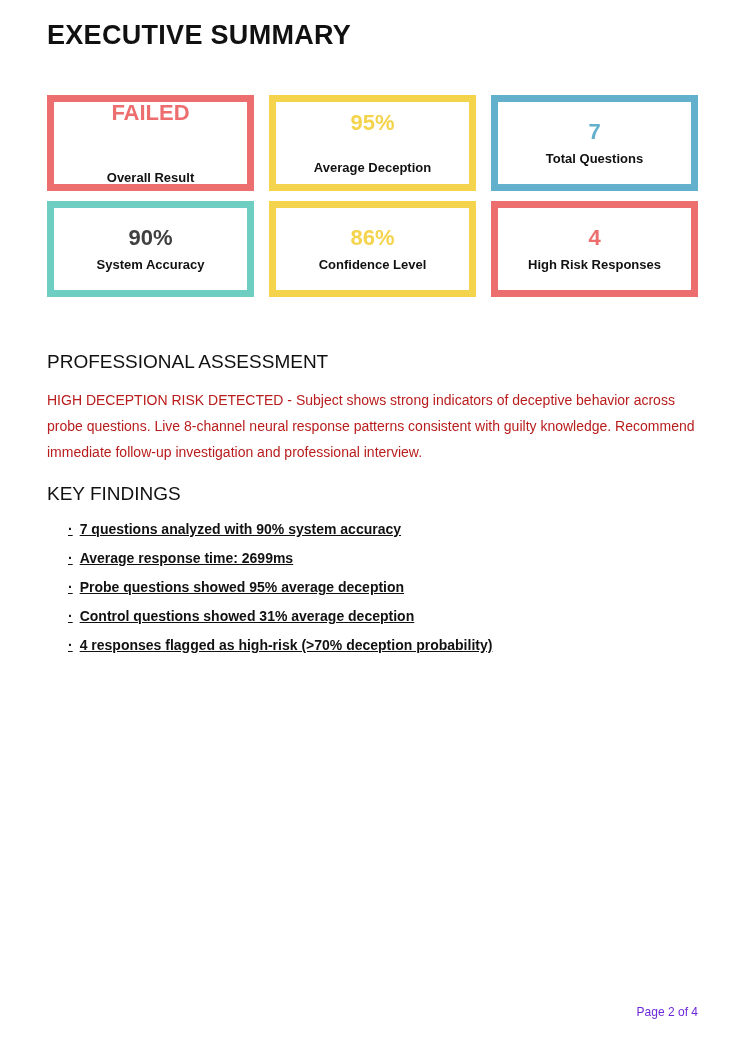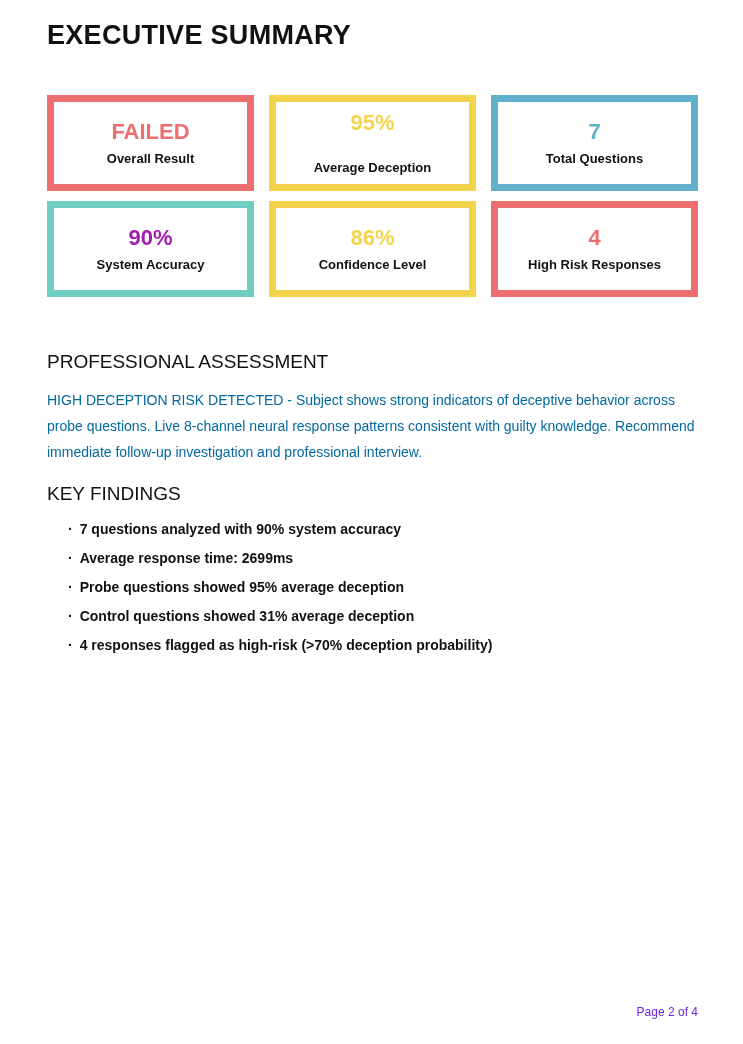--- a/index.html
+++ b/index.html
@@ -56,72 +56,73 @@
     font-size: 19px;
     font-weight: 400;
     color: #111111;
   }
   .assessment-heading { margin-top: 54px; }
   .assessment-body {
     margin: 14px 0 0 0;
     font-size: 14px;
     font-weight: 400;
     line-height: 26px;
-    color: #0369a1;
+    color: #b91c1c;
     max-width: 651px;
   }
   .findings-heading { margin-top: 18px; }
   .findings-list {
     list-style: none;
     margin: 16px 0 0 0;
     padding: 0 0 0 21px;
   }
   .finding-item {
     font-size: 14px;
     font-weight: 700;
     color: #111111;
     line-height: 16px;
     margin-top: 13px;
+    text-decoration: underline;
   }
   .finding-item:first-child { margin-top: 0; }
   .bullet-dot { margin-right: 7px; font-weight: 700; }
   .page-footer {
     position: absolute;
     right: 45px;
     bottom: 25px;
     font-size: 12px;
     color: #6d28d9;
   }
 </style>
 </head>
 <body>
 
 <div class="page">
 
   <h1 class="page-title">EXECUTIVE SUMMARY</h1>
 
   <div class="cards">
 
-    <div class="card" style="border-color: rgb(237, 110, 110);">
+    <div class="card" style="border-color: rgb(237, 110, 110); justify-content: space-between;">
       <div class="card-value" style="color: rgb(237, 110, 110);">FAILED</div>
       <div class="card-label">Overall Result</div>
     </div>
 
     <div class="card" style="border-color: rgb(245, 212, 77); gap: 27px;">
       <div class="card-value" style="color: rgb(245, 212, 77);">95%</div>
       <div class="card-label">Average Deception</div>
     </div>
 
     <div class="card" style="border-color: rgb(98, 176, 203);">
       <div class="card-value" style="color: rgb(98, 176, 203);">7</div>
       <div class="card-label">Total Questions</div>
     </div>
 
     <div class="card" style="border-color: rgb(111, 206, 194);">
-      <div class="card-value" style="color: #a21caf;">90%</div>
+      <div class="card-value" style="color: #404040;">90%</div>
       <div class="card-label">System Accuracy</div>
     </div>
 
     <div class="card" style="border-color: rgb(245, 212, 77);">
       <div class="card-value" style="color: rgb(245, 212, 77);">86%</div>
       <div class="card-label">Confidence Level</div>
     </div>
 
     <div class="card" style="border-color: rgb(237, 110, 110);">
       <div class="card-value" style="color: rgb(237, 110, 110);">4</div>

